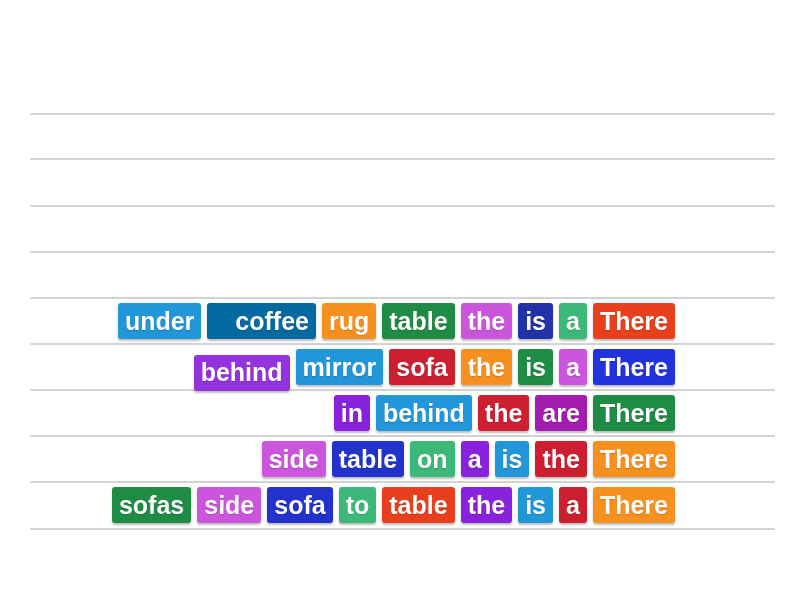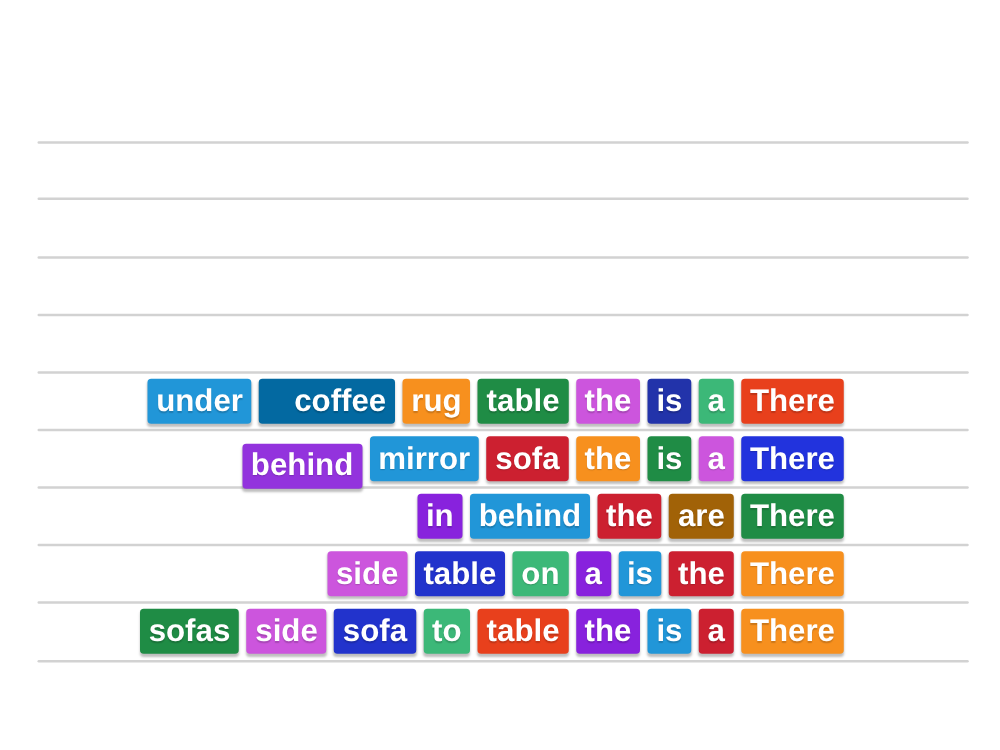--- a/index.html
+++ b/index.html
@@ -115,21 +115,21 @@
         <div class="word-tile" style="background: rgb(34, 51, 221);">There</div>
         <div class="word-tile" style="background: rgb(204, 85, 221);">a</div>
         <div class="word-tile" style="background: rgb(31, 140, 69);">is</div>
         <div class="word-tile" style="background: rgb(247, 144, 30);">the</div>
         <div class="word-tile" style="background: rgb(204, 32, 48);">sofa</div>
         <div class="word-tile" style="background: rgb(33, 150, 216);">mirror</div>
         <div class="word-tile" style="background: rgb(147, 51, 221); margin-top: 11px;">behind</div>
       </div>
       <div class="word-row" style="top: 394px;">
         <div class="word-tile" style="background: rgb(31, 140, 69);">There</div>
-        <div class="word-tile" style="background: #a16207;">are</div>
+        <div class="word-tile" style="background: #a21caf;">are</div>
         <div class="word-tile" style="background: rgb(204, 32, 48);">the</div>
         <div class="word-tile" style="background: rgb(33, 150, 216);">behind</div>
         <div class="word-tile" style="background: rgb(136, 34, 221);">in</div>
       </div>
       <div class="word-row" style="top: 440px;">
         <div class="word-tile" style="background: rgb(247, 144, 30);">There</div>
         <div class="word-tile" style="background: rgb(204, 32, 48);">the</div>
         <div class="word-tile" style="background: rgb(33, 150, 216);">is</div>
         <div class="word-tile" style="background: rgb(136, 34, 221);">a</div>
         <div class="word-tile" style="background: rgb(60, 184, 120);">on</div>

